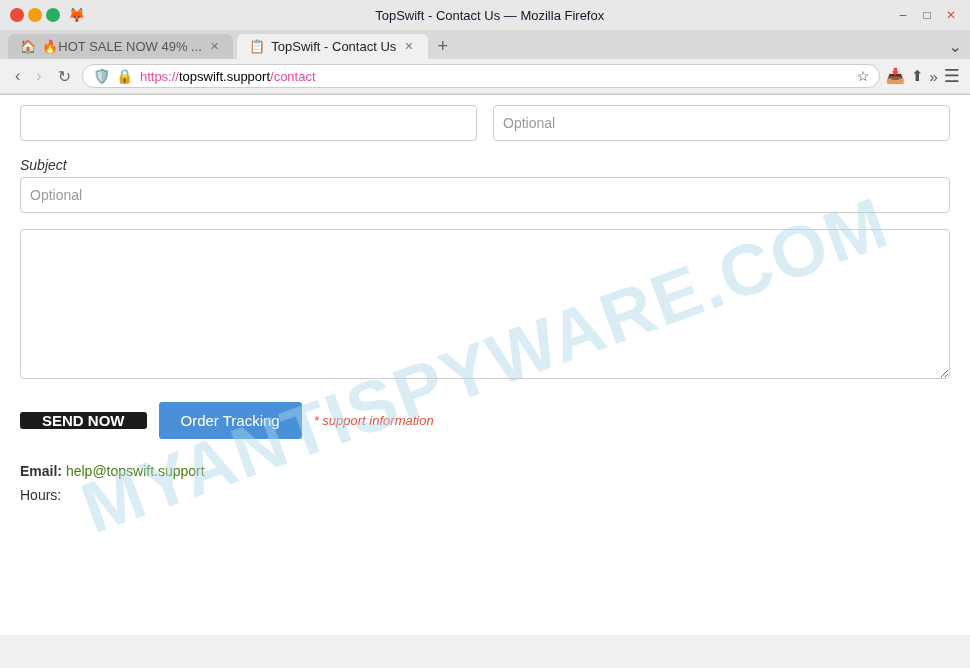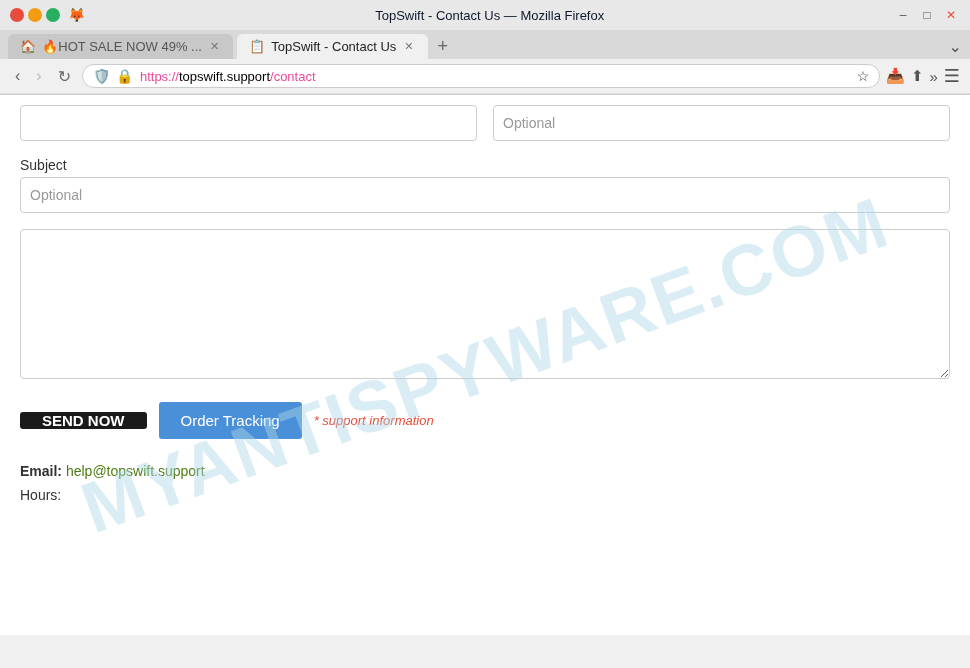--- a/index.html
+++ b/index.html
@@ -132,20 +132,21 @@
       padding-top: 10px;
     }
     .field-group { display: flex; flex-direction: column; gap: 4px; }
     .field-group.half { flex: 1; }
 
     .field-label {
       font-size: 14px;
       font-weight: 500;
       color: #333;
       margin-bottom: 4px;
+      font-style: italic;
     }
     .required-star { color: red; margin-left: 2px; }
 
     input[type="text"], textarea {
       border: 1px solid #ccc;
       border-radius: 4px;
       padding: 8px 10px;
       font-size: 14px;
       color: #999;
       outline: none;

